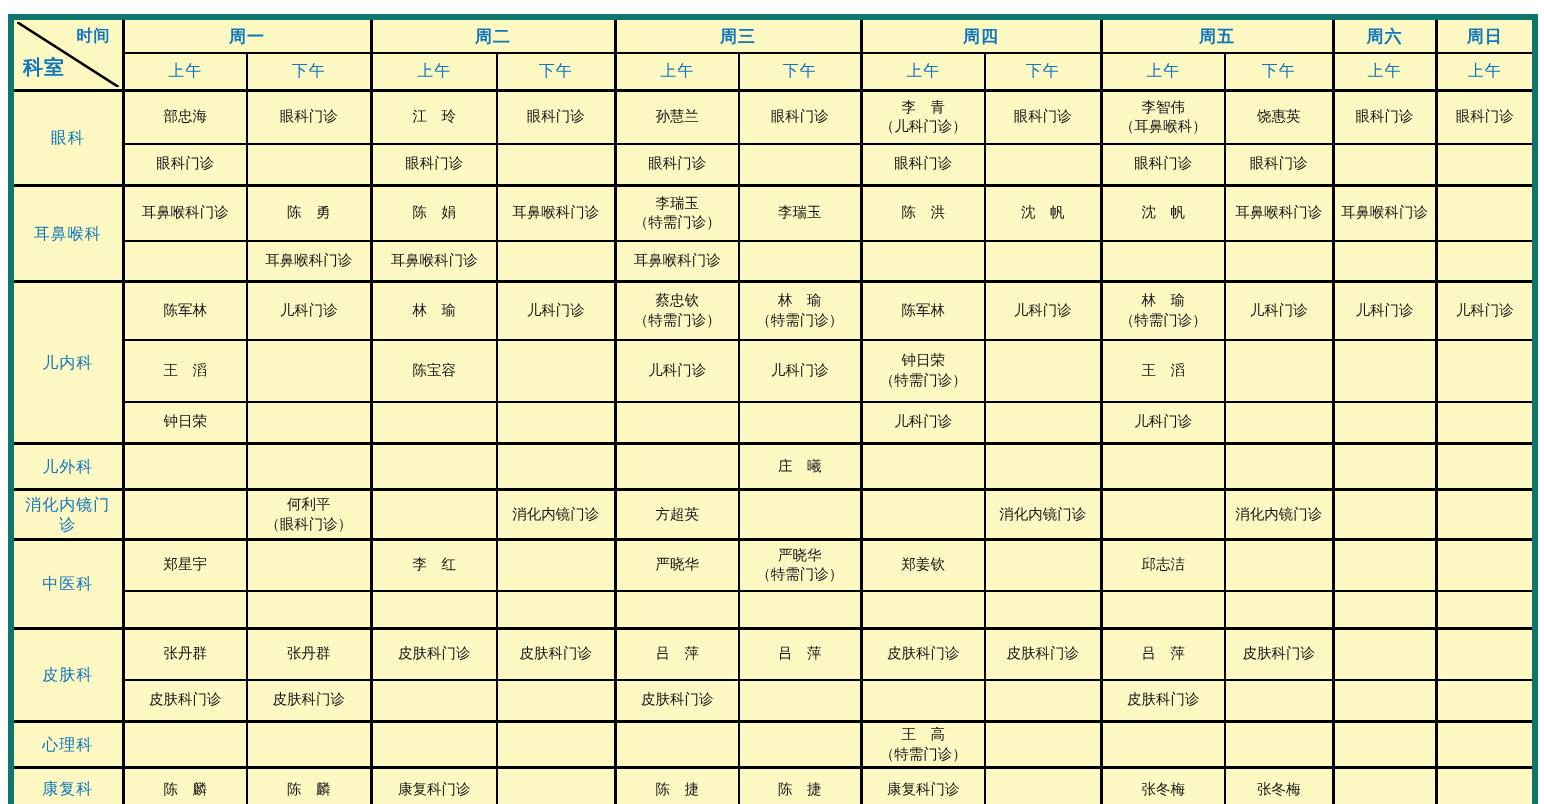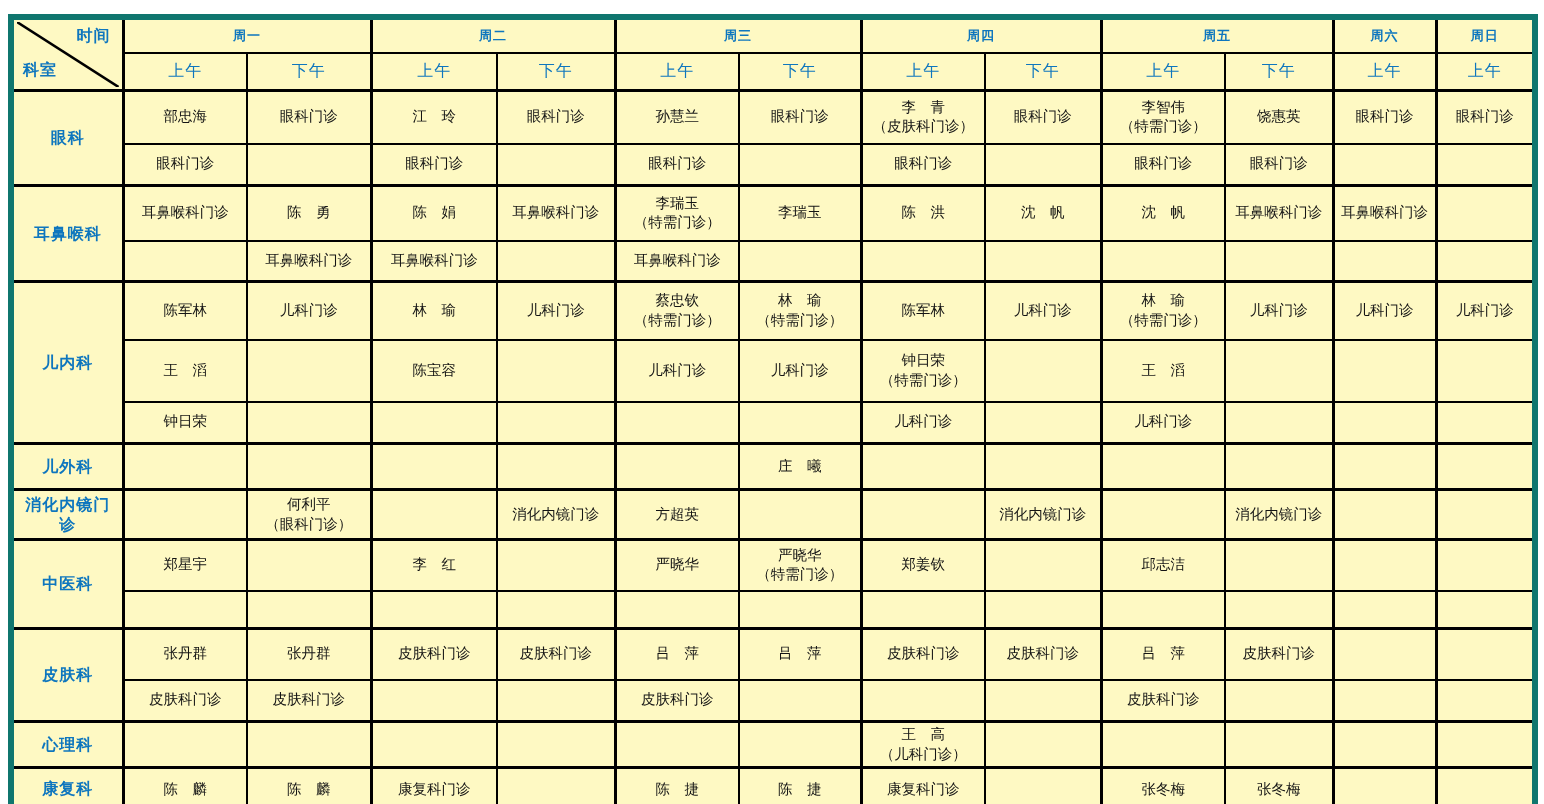--- a/index.html
+++ b/index.html
@@ -24,34 +24,34 @@
   table.schedule td{
     border:2px solid #000;
     text-align:center;
     vertical-align:middle;
     padding:2px 3px;
     overflow:hidden;
     white-space:pre-wrap;
     word-break:break-all;
   }
   th.day-th{
-    font-size:13px;
+    font-size:17px;
     font-weight:bold;
     color:#0e76be;
     letter-spacing:1px;
   }
   th.session-th{
     font-size:16px;
     font-weight:normal;
     color:#0e76be;
     letter-spacing:1px;
   }
   th.dept-th{
     font-size:16px;
-    font-weight:bold;
+    font-weight:normal;
     color:#0e76be;
     line-height:1.25;
     letter-spacing:1px;
   }
   td.cell{
     font-size:14.5px;
     color:#141414;
     line-height:1.35;
   }
   
@@ -80,21 +80,21 @@
     right:8px;
     font-size:16px;
     font-weight:bold;
     color:#0e76be;
     letter-spacing:1px;
   }
   .corner-bottom{
     position:absolute;
     bottom:6px;
     left:6px;
-    font-size:16px;
+    font-size:20px;
     font-weight:bold;
     color:#0e76be;
     letter-spacing:1px;
   }
 </style>
 </head>
 <body>
 
 <div id="table-wrap">
     <table class="schedule">
@@ -144,24 +144,24 @@
       <tbody>
         <tr style="height: 53px;">
           <th class="dept-th group-start" rowspan="2">眼科</th>
           <td class="cell col-start group-start">部忠海</td>
           <td class="cell group-start">眼科门诊</td>
           <td class="cell col-start group-start">江　玲</td>
           <td class="cell group-start">眼科门诊</td>
           <td class="cell col-start group-start">孙慧兰</td>
           <td class="cell group-start">眼科门诊</td>
           <td class="cell col-start group-start">李　青
-（皮肤科门诊）</td>
+（儿科门诊）</td>
           <td class="cell group-start">眼科门诊</td>
           <td class="cell col-start group-start">李智伟
-（特需门诊）</td>
+（耳鼻喉科）</td>
           <td class="cell group-start">饶惠英</td>
           <td class="cell col-start group-start">眼科门诊</td>
           <td class="cell col-start group-start">眼科门诊</td>
         </tr>
         <tr style="height: 42px;">
           <td class="cell col-start">眼科门诊</td>
           <td class="cell"></td>
           <td class="cell col-start">眼科门诊</td>
           <td class="cell"></td>
           <td class="cell col-start">眼科门诊</td>
@@ -342,21 +342,21 @@
         </tr>
         <tr style="height: 41px;">
           <th class="dept-th group-start" rowspan="1">心理科</th>
           <td class="cell col-start group-start"></td>
           <td class="cell group-start"></td>
           <td class="cell col-start group-start"></td>
           <td class="cell group-start"></td>
           <td class="cell col-start group-start"></td>
           <td class="cell group-start"></td>
           <td class="cell col-start group-start">王　高
-（儿科门诊）</td>
+（特需门诊）</td>
           <td class="cell group-start"></td>
           <td class="cell col-start group-start"></td>
           <td class="cell group-start"></td>
           <td class="cell col-start group-start"></td>
           <td class="cell col-start group-start"></td>
         </tr>
         <tr style="height: 45px;">
           <th class="dept-th group-start" rowspan="1">康复科</th>
           <td class="cell col-start group-start">陈　麟</td>
           <td class="cell group-start">陈　麟</td>

